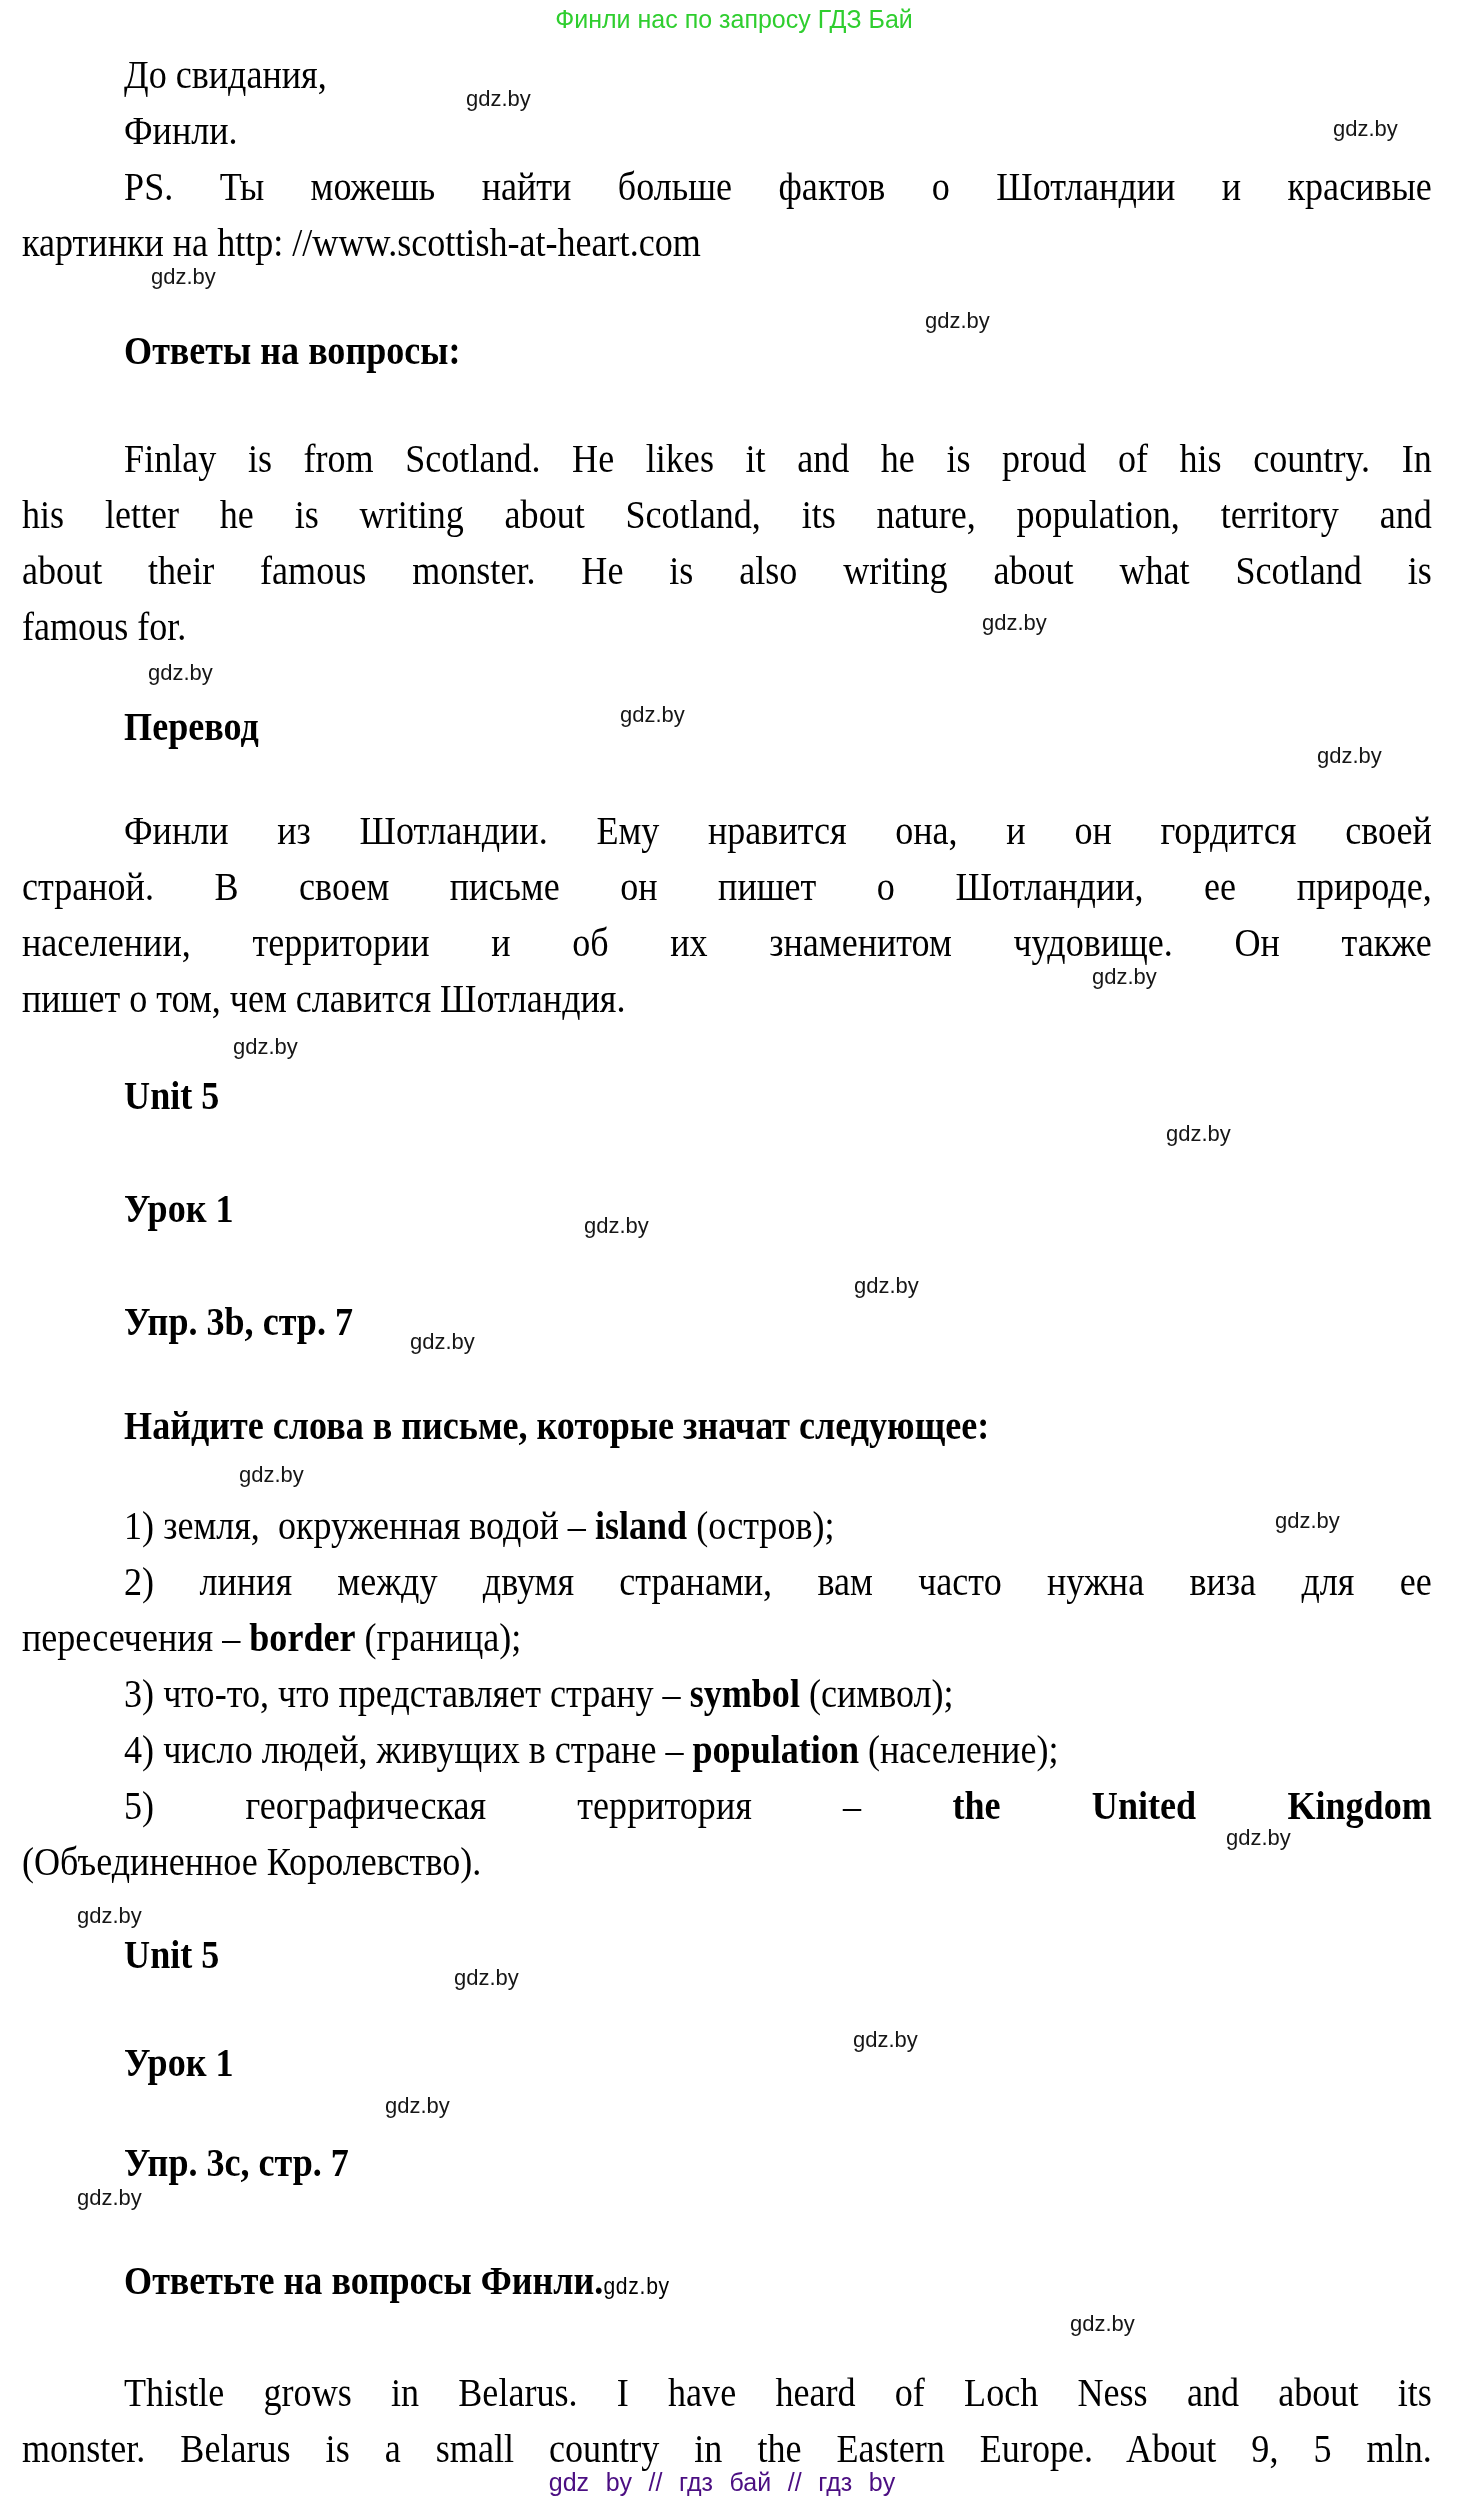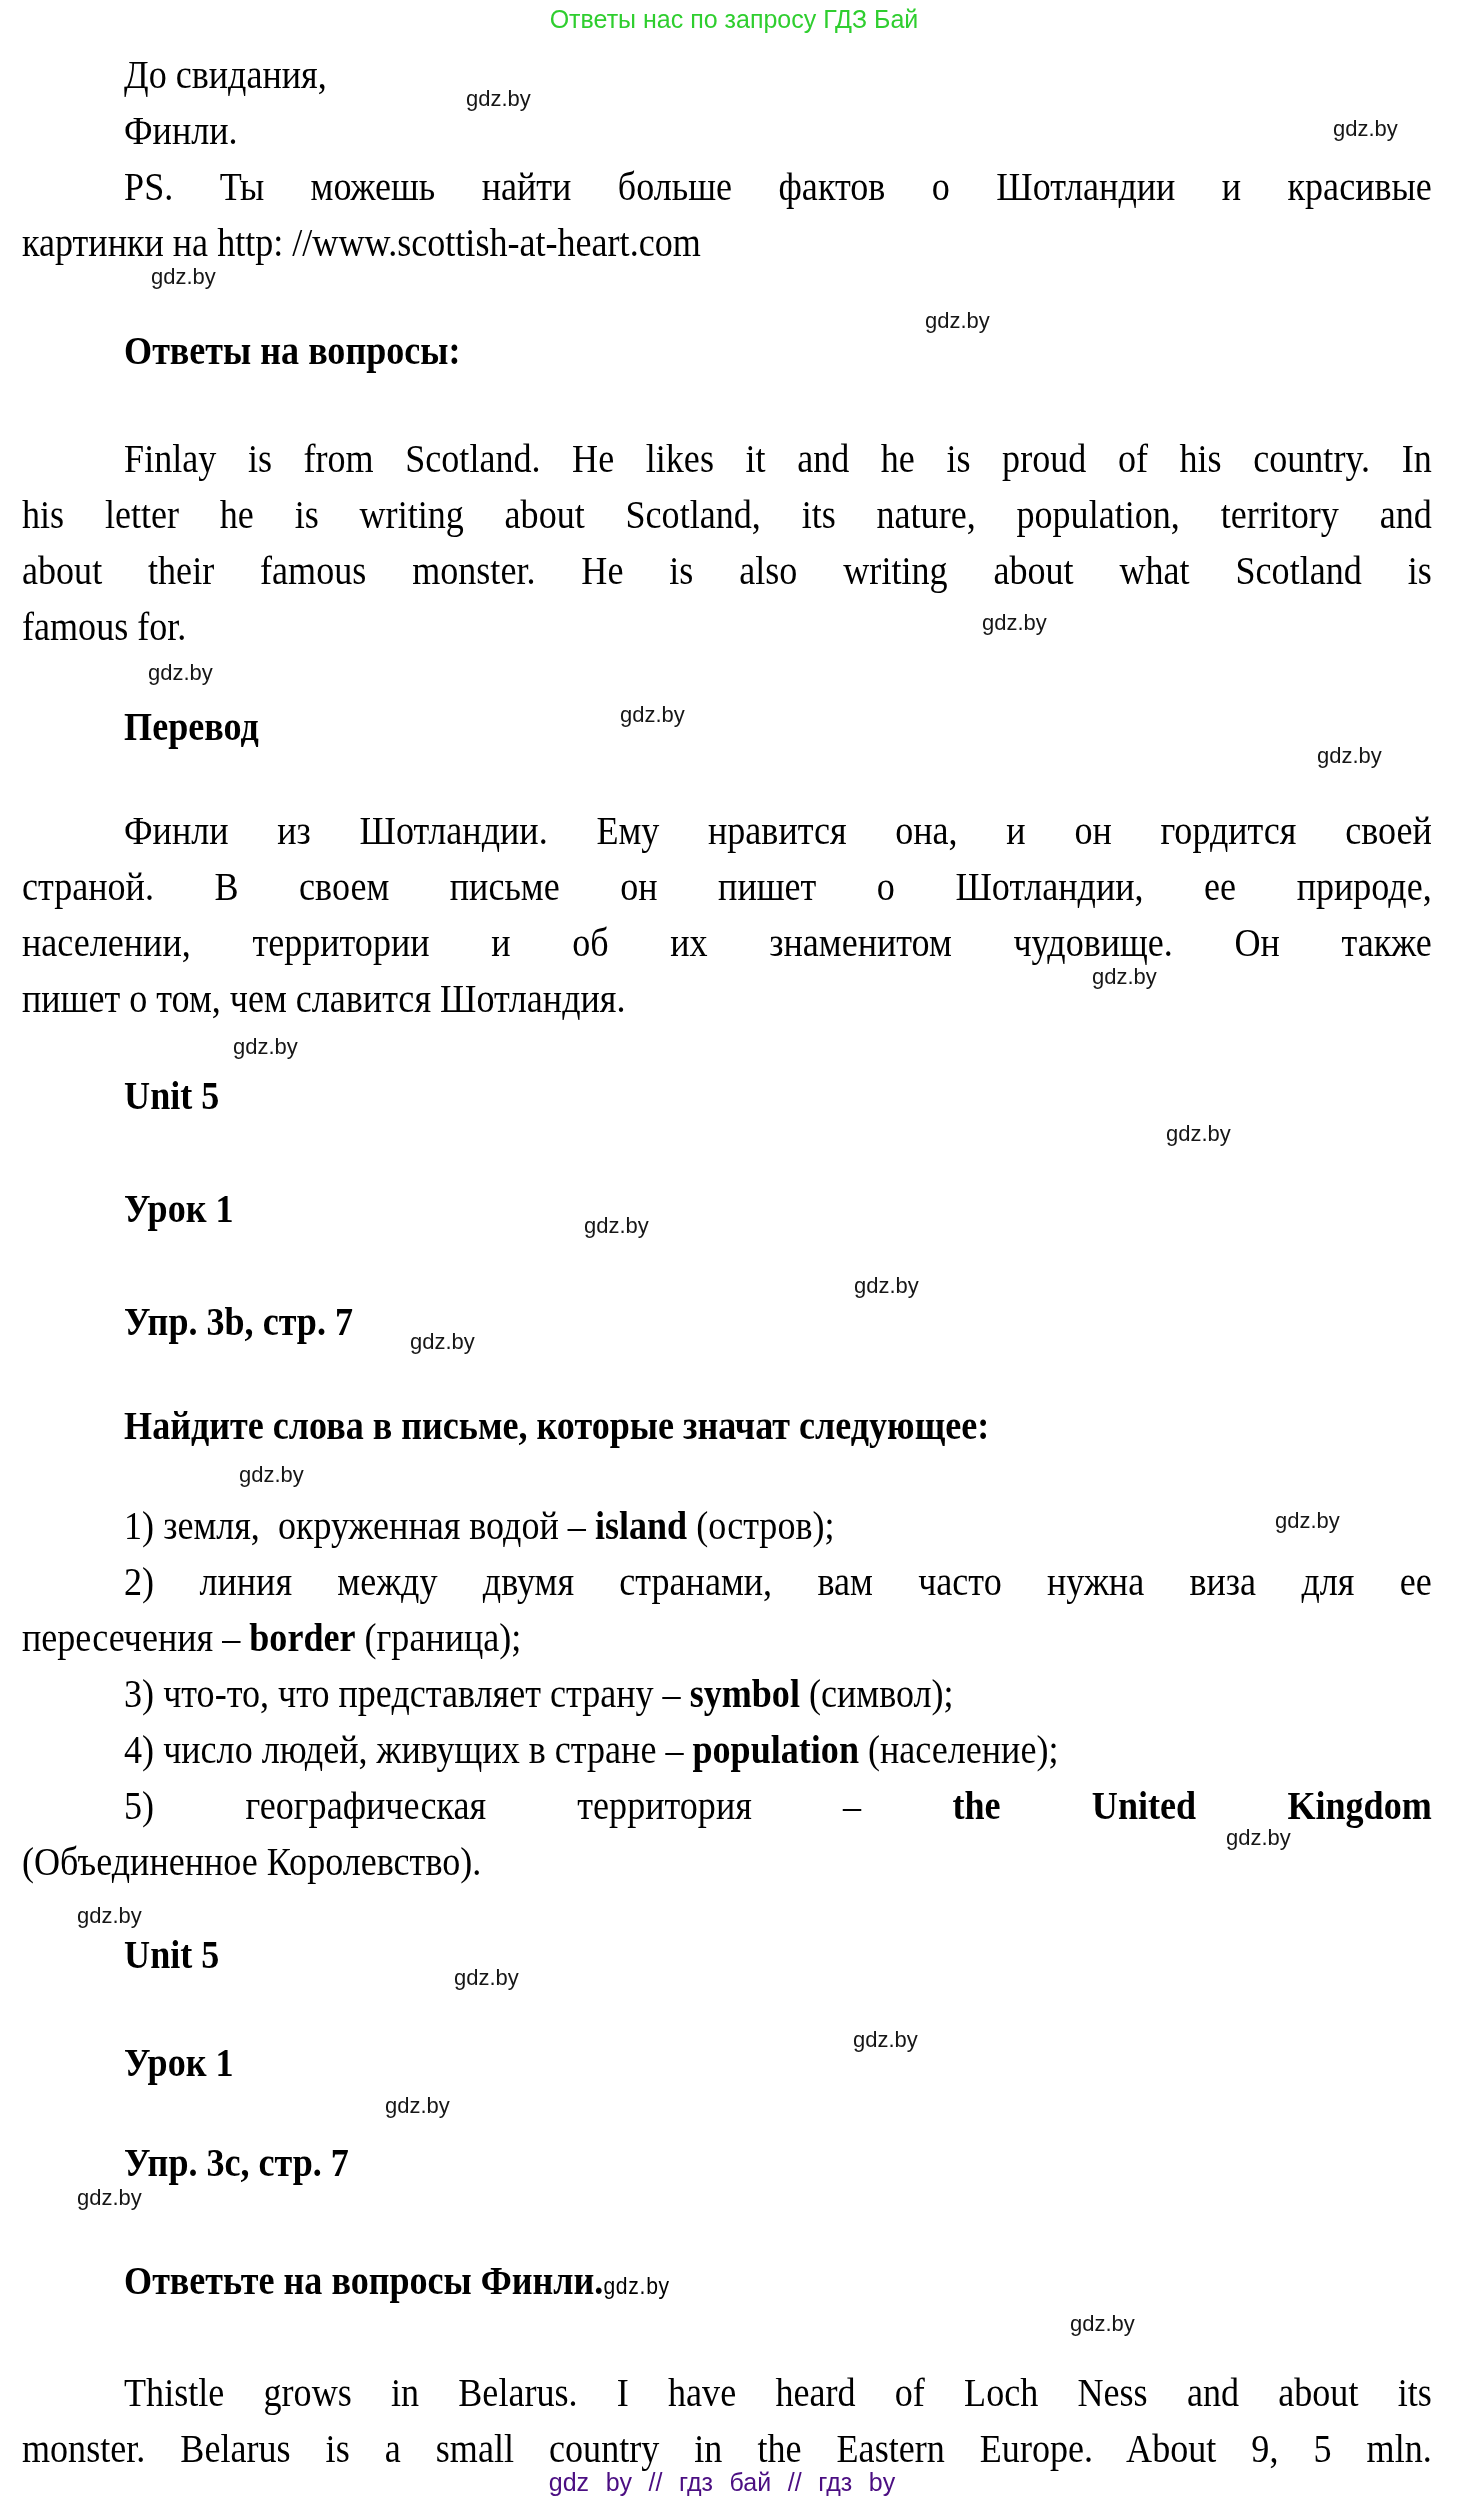--- a/index.html
+++ b/index.html
@@ -21,21 +21,21 @@
   .wm-inline{font-family:"Liberation Sans",sans-serif;font-size:24px;
              font-weight:normal;letter-spacing:0.8px;}
   .mt58{margin-top:46px}.mt65{margin-top:52px}.mt55{margin-top:44px}
   .mt60{margin-top:48px}.mt52{margin-top:41px}.mt71{margin-top:57px}
   .mt72{margin-top:57px}.mt47{margin-top:37px}.mt78{margin-top:62px}
   .mt63{margin-top:50px}
 </style>
 </head>
 <body>
 
-<div class="promo" style="color:#2fce2f;">Ответы нас по запросу ГДЗ Бай</div>
+<div class="promo" style="color:#2fce2f;">Финли нас по запросу ГДЗ Бай</div>
 
 <div class="textcol">
 
   <div class="mt58">
     <div class="ln ind">До свидания,</div>
     <div class="ln ind">Финли.</div>
     <div class="ln ind j">PS. Ты можешь найти больше фактов о Шотландии и красивые</div>
     <div class="ln">картинки на http: //www.scottish-at-heart.com</div>
   </div>
 

